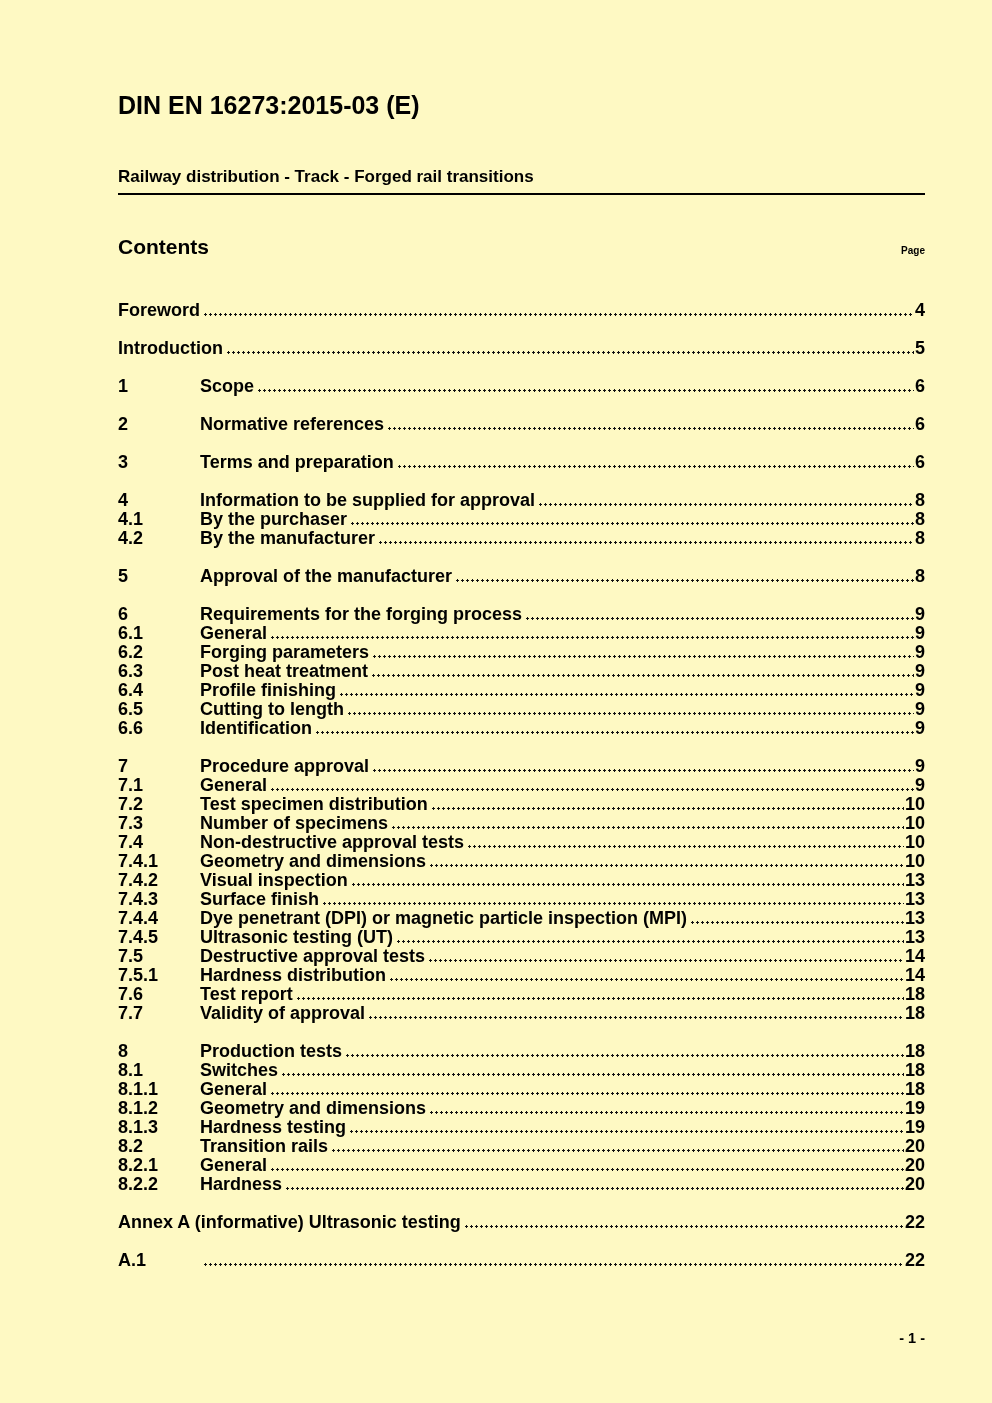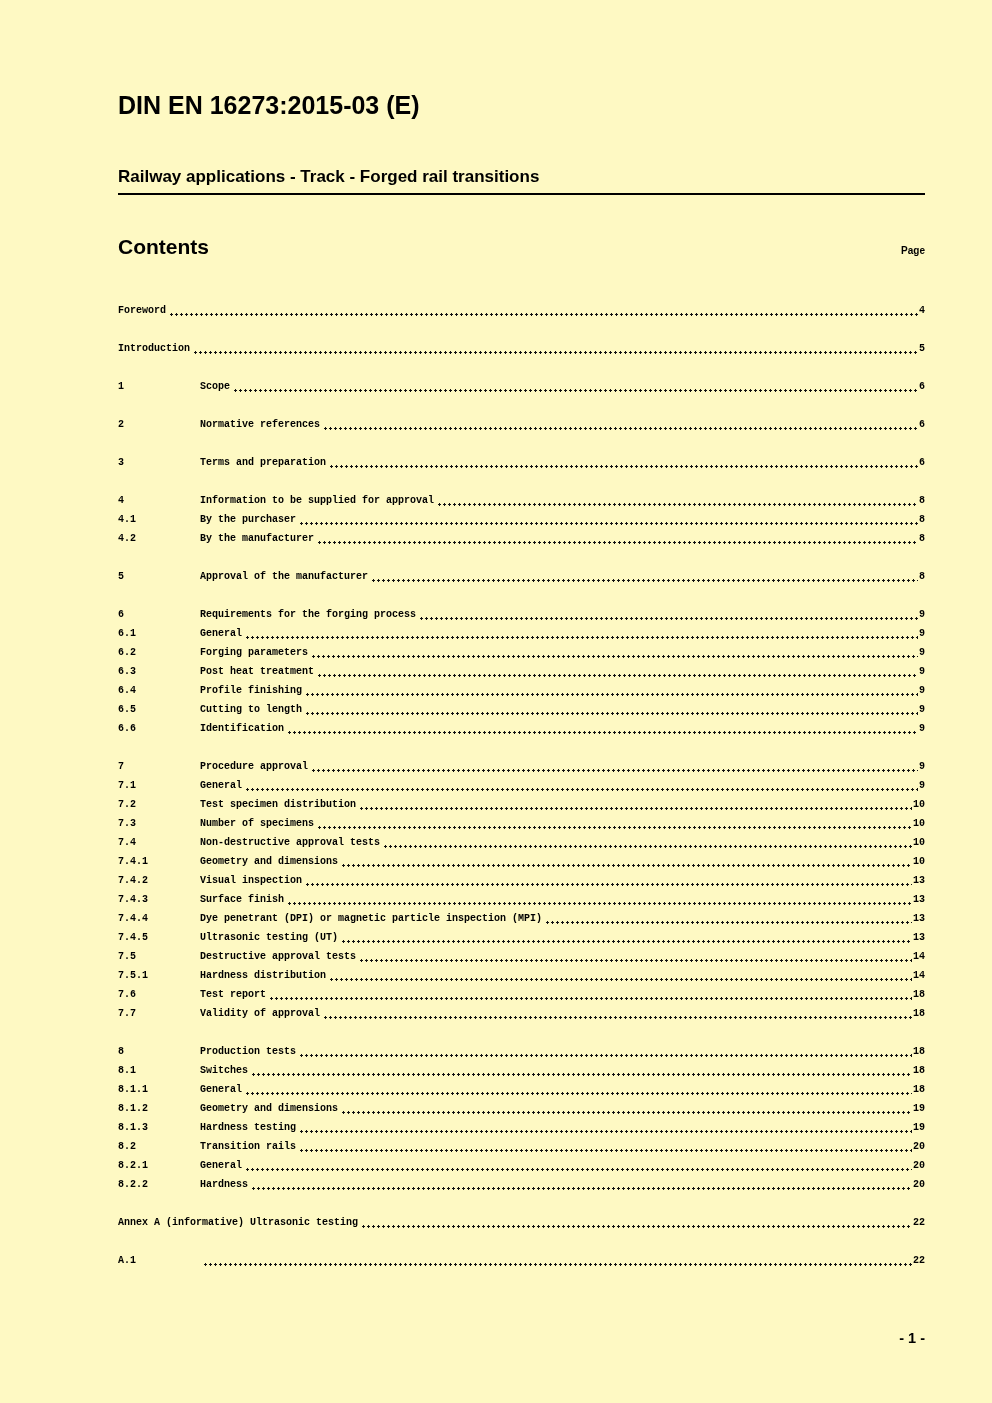--- a/index.html
+++ b/index.html
@@ -48,25 +48,24 @@
   }
   .toc {
     width: 100%;
   }
   .toc-group {
     margin-bottom: 19px;
   }
   .toc-row {
     display: flex;
     align-items: center;
-    font-size: 10px;
+    font-size: 18px;
     font-weight: bold;
     line-height: 19px;
     cursor: default;
-    font-family: Liberation Mono, monospace;
   }
   .toc-num {
     flex: 0 0 82px;
     white-space: nowrap;
   }
   .toc-title {
     flex: 0 0 auto;
     white-space: nowrap;
   }
   .toc-leader {
@@ -92,21 +91,21 @@
     font-weight: bold;
   }
 </style>
 </head>
 <body>
 
 <div class="page">
 
   <h1 class="doc-title">DIN EN 16273:2015-03 (E)</h1>
 
-  <div class="doc-subtitle">Railway applications - Track - Forged rail transitions</div>
+  <div class="doc-subtitle">Railway distribution - Track - Forged rail transitions</div>
 
   <div class="contents-head">
     <span class="contents-title">Contents</span>
     <span class="page-label">Page</span>
   </div>
 
   <div class="toc">
       <div class="toc-group">
         <div class="toc-row no-num">
 

